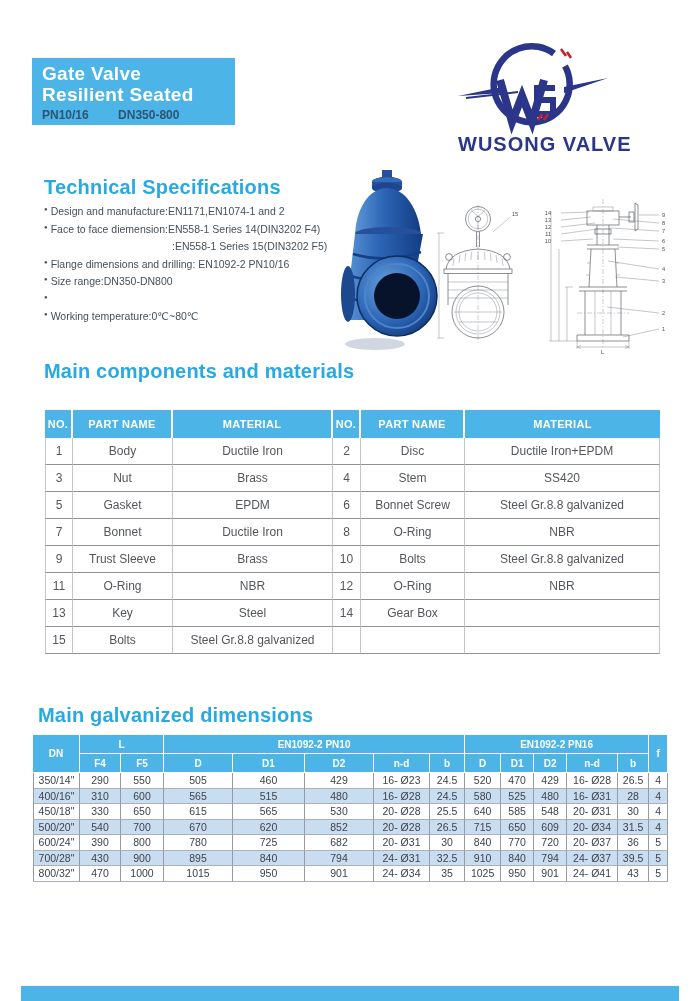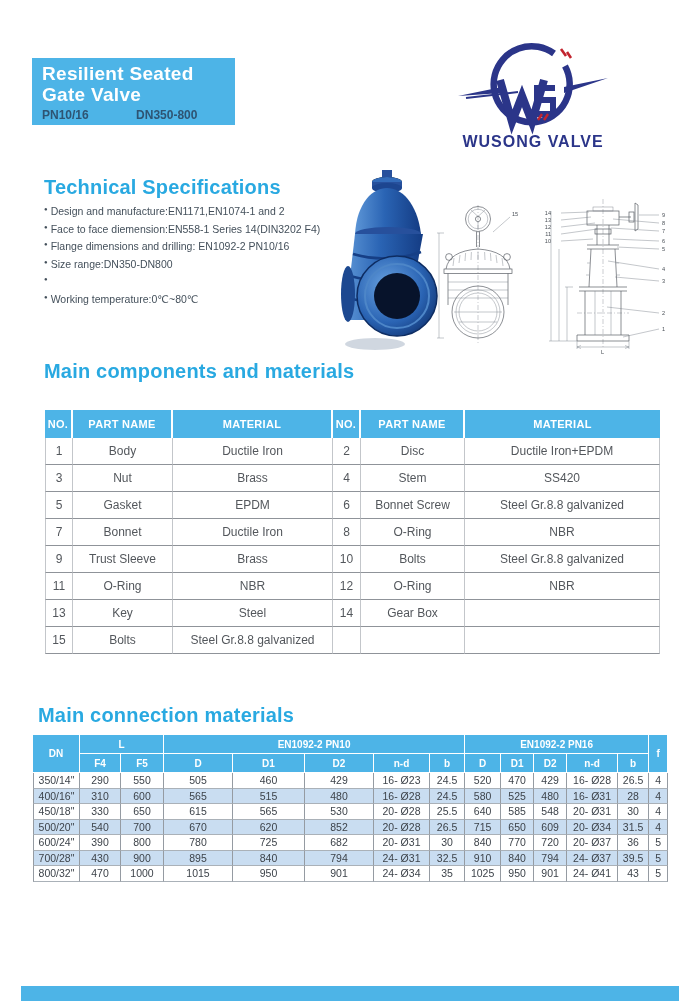--- a/index.html
+++ b/index.html
@@ -10,25 +10,25 @@
     font-family:"Liberation Sans","DejaVu Sans",sans-serif;
     color:#454f59;
   }
   
   #title-box{
     position:absolute;left:32px;top:58px;width:203px;height:67px;
     background:#4db4e7;padding:5px 0 0 10px;
   }
   .title-line{color:#ffffff;font-size:19px;font-weight:700;line-height:21px;letter-spacing:.3px;}
   #title-sub{margin-top:3px;font-size:12px;font-weight:700;color:#2e5473;}
-  #title-sub .dn{margin-left:44px;}
+  #title-sub .dn{margin-left:26px;}
   #logo{position:absolute;left:458px;top:40px;width:150px;height:112px;}
   #brand-text{
     position:absolute;left:0;top:93px;width:150px;text-align:center;
-    color:#2b3589;font-weight:700;font-size:16px;letter-spacing:1px;white-space:nowrap;
+    color:#2b3589;font-weight:700;font-size:20px;letter-spacing:1px;white-space:nowrap;
   }
   
   .sec-head{position:absolute;color:#29a9e1;font-size:20px;font-weight:600;letter-spacing:.2px;}
   
   #spec-lines{position:absolute;left:44px;top:203px;width:300px;font-size:10.5px;color:#44505b;}
   .spec-line{display:flex;align-items:center;line-height:17.5px;white-space:nowrap;}
   .spec-line .dot{font-size:6px;margin-right:3px;position:relative;top:-2px;}
   .spec-line.cont{padding-left:128px;}
   
   #drawings{position:absolute;left:330px;top:165px;width:370px;height:192px;}
@@ -73,22 +73,22 @@
   #dim-table tr.norm td{background:#ffffff;}
   
   #footer-bar{position:absolute;left:21px;top:986px;width:658px;height:15px;background:#4db4e7;}
 </style>
 </head>
 <body>
 
 <div id="page">
 
   <div id="title-box">
+    <div class="title-line">Gate Valve</div>
     <div class="title-line">Resilient Seated</div>
-    <div class="title-line">Gate Valve</div>
     <div id="title-sub">
       <span class="pn">PN10/16</span>
       <span class="dn">DN350-800</span>
     </div>
   </div>
 
   <div id="logo">
     <svg width="150" height="112" viewBox="0 0 150 112">
 
       <path d="M96,13.5 A38,38 0 1 0 107,26" fill="none" stroke="#2b3589" stroke-width="6.5"></path>
@@ -109,20 +109,23 @@
 
   <div class="sec-head" style="left:44px;top:176px;">Technical Specifications</div>
   <div id="spec-lines">
       <div class="spec-line">
         <span class="dot">●</span>
         <span class="spec-text">Design and manufacture:EN1171,EN1074-1 and 2</span>
       </div>
       <div class="spec-line">
         <span class="dot">●</span>
         <span class="spec-text">Face to face diemension:EN558-1 Series 14(DIN3202 F4)</span>
+      </div>
+      <div class="spec-line cont">
+        <span class="spec-text">:EN558-1 Series 15(DIN3202 F5)</span>
       </div>
       <div class="spec-line">
         <span class="dot">●</span>
         <span class="spec-text">Flange dimensions and drilling: EN1092-2 PN10/16</span>
       </div>
       <div class="spec-line">
         <span class="dot">●</span>
         <span class="spec-text">Size range:DN350-DN800</span>
       </div>
       <div class="spec-line">
@@ -323,21 +326,21 @@
           <td>15</td>
           <td>Bolts</td>
           <td>Steel Gr.8.8 galvanized</td>
           <td></td>
           <td></td>
           <td></td>
         </tr>
       </tbody>
   </table>
 
-  <div class="sec-head" style="left:38px;top:704px;">Main connection materials</div>
+  <div class="sec-head" style="left:38px;top:704px;">Main galvanized dimensions</div>
   <table id="dim-table">
     <colgroup>
       <col style="width:47px">
         <col style="width:41px">
         <col style="width:43px">
       <col style="width:69px">
         <col style="width:72px">
         <col style="width:69px">
         <col style="width:56px">
         <col style="width:35px">

